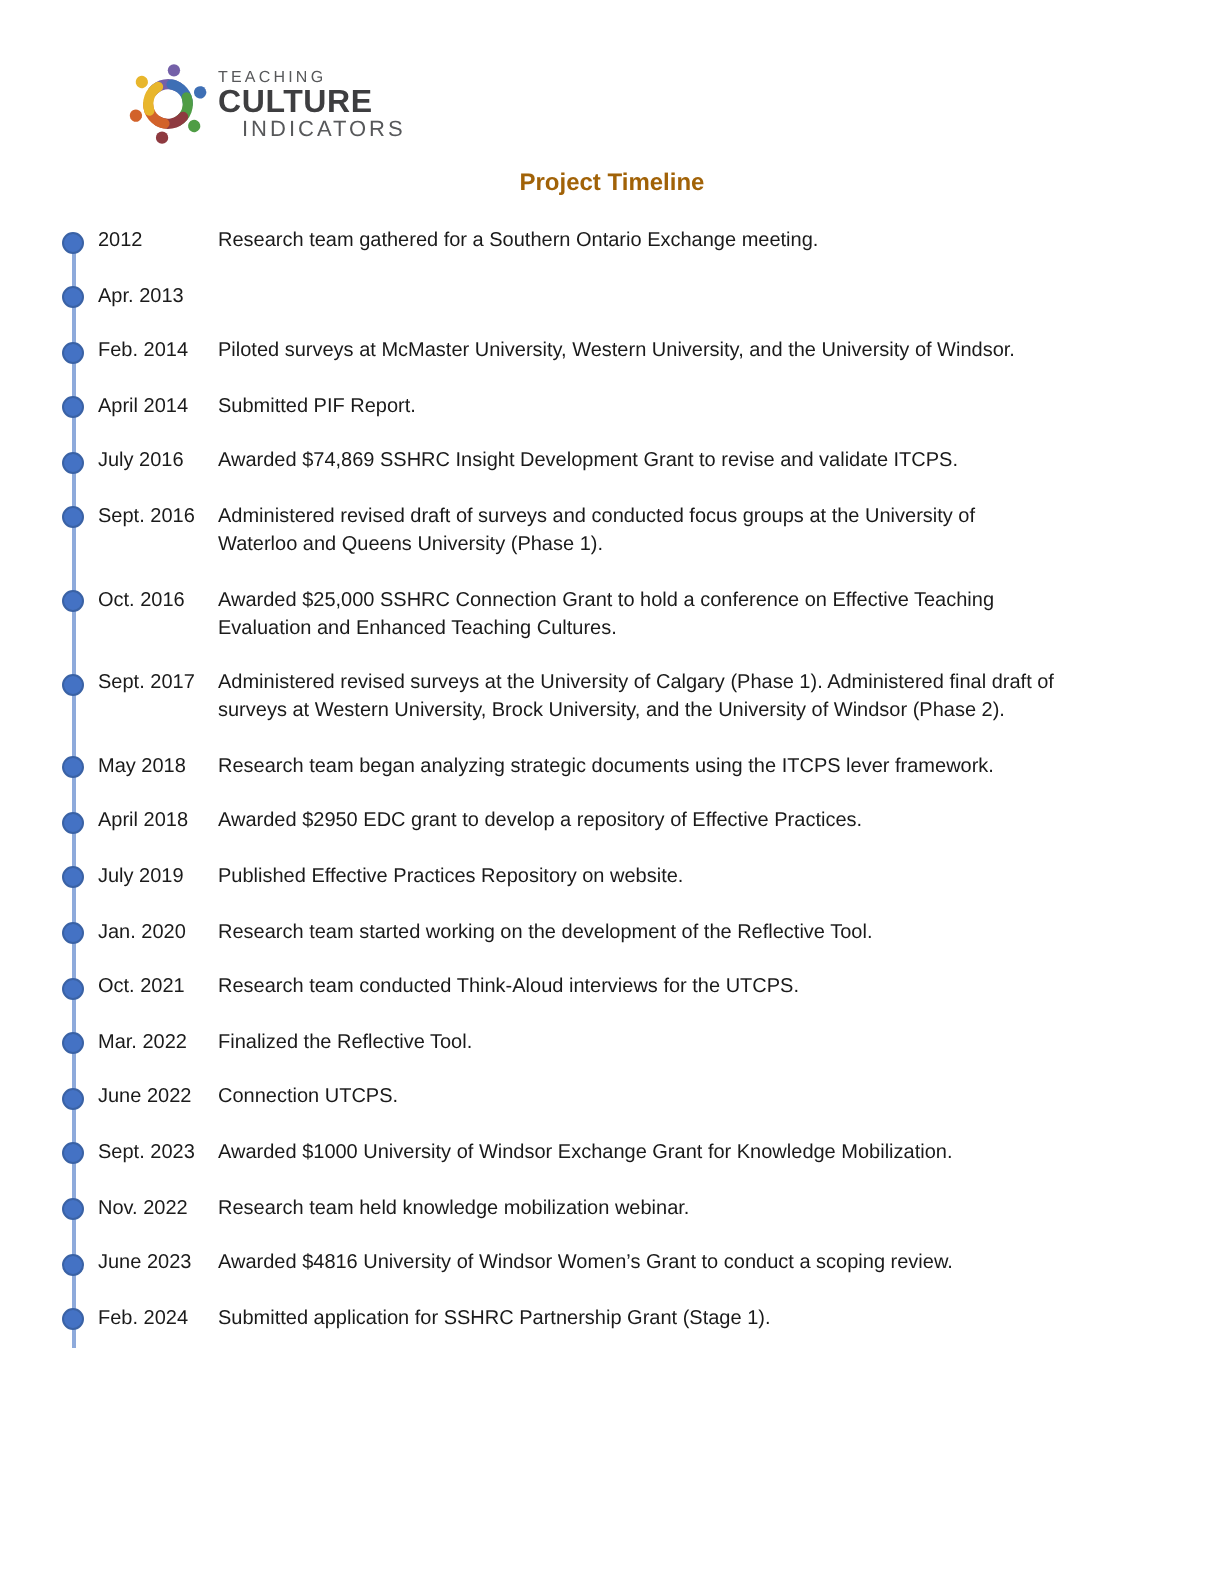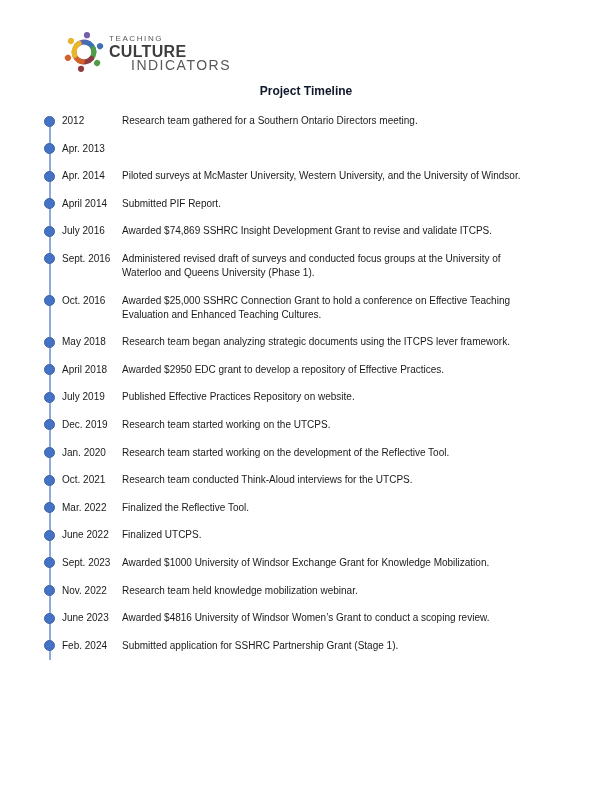--- a/index.html
+++ b/index.html
@@ -12,28 +12,28 @@
     overflow: hidden;
     margin: 0 auto;
   }
 
   
   .logo { position: absolute; left: 62px; top: 29px; display: flex; align-items: center; }
   .logo-icon { width: 44px; height: 46px; }
   .logo-text { margin-left: 3px; display: flex; flex-direction: column; }
   .logo-teaching { font-size: 8px; letter-spacing: 1.6px; color: #57585a; font-weight: 500; line-height: 10px; }
   .logo-culture { font-size: 16px; font-weight: 700; color: #3e3e40; letter-spacing: 0.3px; line-height: 16px; }
-  .logo-indicators { font-size: 14px; letter-spacing: 1.5px; color: #57585a; margin-left: 22px; line-height: 11px; }
+  .logo-indicators { font-size: 11px; letter-spacing: 1.5px; color: #57585a; margin-left: 12px; line-height: 11px; }
 
   
   .title { position: absolute; top: 84px; left: 0; right: 0; text-align: center;
-           font-size: 12px; font-weight: 700; color: #0f172a; }
+           font-size: 12px; font-weight: 700; color: #a16207; }
 
   
-  .timeline { position: absolute; left: 44px; top: 114px; width: 556px; padding-bottom: 2px; }
+  .timeline { position: absolute; left: 31px; top: 114px; width: 556px; padding-bottom: 2px; }
   .tl-line { position: absolute; left: 4.5px; top: 7px; bottom: 8px; width: 2px; z-index: 0; }
   .entry { position: relative; display: flex; margin-bottom: 13.6px; }
   .dot { position: absolute; left: 0; top: 1.5px; width: 11px; height: 11px;
          border-radius: 50%; box-sizing: border-box; z-index: 1;
          border: 1px solid #3a62a5; }
   .date { margin-left: 18px; flex: 0 0 60px; width: 60px;
           font-size: 10px; line-height: 14px; color: #1a1a1a; }
   .desc { max-width: 470px; font-size: 10px; line-height: 14px; color: #1a1a1a;
           white-space: pre-line; }
 </style>
@@ -79,31 +79,31 @@
   </div>
 
   <div class="title">Project Timeline</div>
 
   <div class="timeline">
     <div class="tl-line" style="background: rgb(142, 170, 219);"></div>
 
   <div class="entry">
     <span class="dot" style="background: rgb(68, 114, 196);"></span>
     <span class="date">2012</span>
-    <span class="desc">Research team gathered for a Southern Ontario Directors meeting.</span>
+    <span class="desc">Research team gathered for a Southern Ontario Exchange meeting.</span>
   </div>
 
   <div class="entry">
     <span class="dot" style="background: rgb(68, 114, 196);"></span>
     <span class="date">Apr. 2013</span>
   </div>
 
   <div class="entry">
     <span class="dot" style="background: rgb(68, 114, 196);"></span>
-    <span class="date">Apr. 2014</span>
+    <span class="date">Feb. 2014</span>
     <span class="desc">Piloted surveys at McMaster University, Western University, and the University of Windsor.</span>
   </div>
 
   <div class="entry">
     <span class="dot" style="background: rgb(68, 114, 196);"></span>
     <span class="date">April 2014</span>
     <span class="desc">Submitted PIF Report.</span>
   </div>
 
   <div class="entry">
@@ -119,44 +119,45 @@
 Waterloo and Queens University (Phase 1).</span>
   </div>
 
   <div class="entry">
     <span class="dot" style="background: rgb(68, 114, 196);"></span>
     <span class="date">Oct. 2016</span>
     <span class="desc">Awarded $25,000 SSHRC Connection Grant to hold a conference on Effective Teaching
 Evaluation and Enhanced Teaching Cultures.</span>
   </div>
 
+  <div class="entry">
+    <span class="dot" style="background: rgb(68, 114, 196);"></span>
+    <span class="date">Sept. 2017</span>
+    <span class="desc">Administered revised surveys at the University of Calgary (Phase 1). Administered final draft of
+surveys at Western University, Brock University, and the University of Windsor (Phase 2).</span>
+  </div>
 
   <div class="entry">
     <span class="dot" style="background: rgb(68, 114, 196);"></span>
     <span class="date">May 2018</span>
     <span class="desc">Research team began analyzing strategic documents using the ITCPS lever framework.</span>
   </div>
 
   <div class="entry">
     <span class="dot" style="background: rgb(68, 114, 196);"></span>
     <span class="date">April 2018</span>
     <span class="desc">Awarded $2950 EDC grant to develop a repository of Effective Practices.</span>
   </div>
 
   <div class="entry">
     <span class="dot" style="background: rgb(68, 114, 196);"></span>
     <span class="date">July 2019</span>
     <span class="desc">Published Effective Practices Repository on website.</span>
   </div>
 
-  <div class="entry">
-    <span class="dot" style="background: rgb(68, 114, 196);"></span>
-    <span class="date">Dec. 2019</span>
-    <span class="desc">Research team started working on the UTCPS.</span>
-  </div>
 
   <div class="entry">
     <span class="dot" style="background: rgb(68, 114, 196);"></span>
     <span class="date">Jan. 2020</span>
     <span class="desc">Research team started working on the development of the Reflective Tool.</span>
   </div>
 
   <div class="entry">
     <span class="dot" style="background: rgb(68, 114, 196);"></span>
     <span class="date">Oct. 2021</span>
@@ -165,21 +166,21 @@
 
   <div class="entry">
     <span class="dot" style="background: rgb(68, 114, 196);"></span>
     <span class="date">Mar. 2022</span>
     <span class="desc">Finalized the Reflective Tool.</span>
   </div>
 
   <div class="entry">
     <span class="dot" style="background: rgb(68, 114, 196);"></span>
     <span class="date">June 2022</span>
-    <span class="desc">Finalized UTCPS.</span>
+    <span class="desc">Connection UTCPS.</span>
   </div>
 
   <div class="entry">
     <span class="dot" style="background: rgb(68, 114, 196);"></span>
     <span class="date">Sept. 2023</span>
     <span class="desc">Awarded $1000 University of Windsor Exchange Grant for Knowledge Mobilization.</span>
   </div>
 
   <div class="entry">
     <span class="dot" style="background: rgb(68, 114, 196);"></span>

